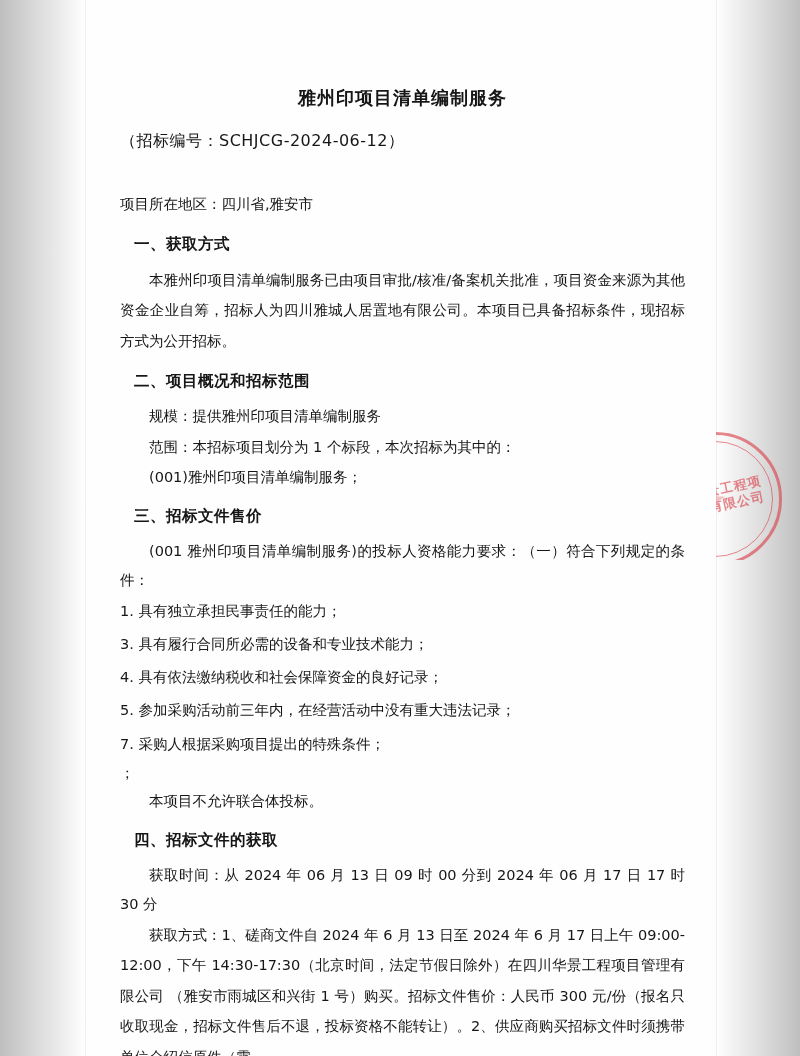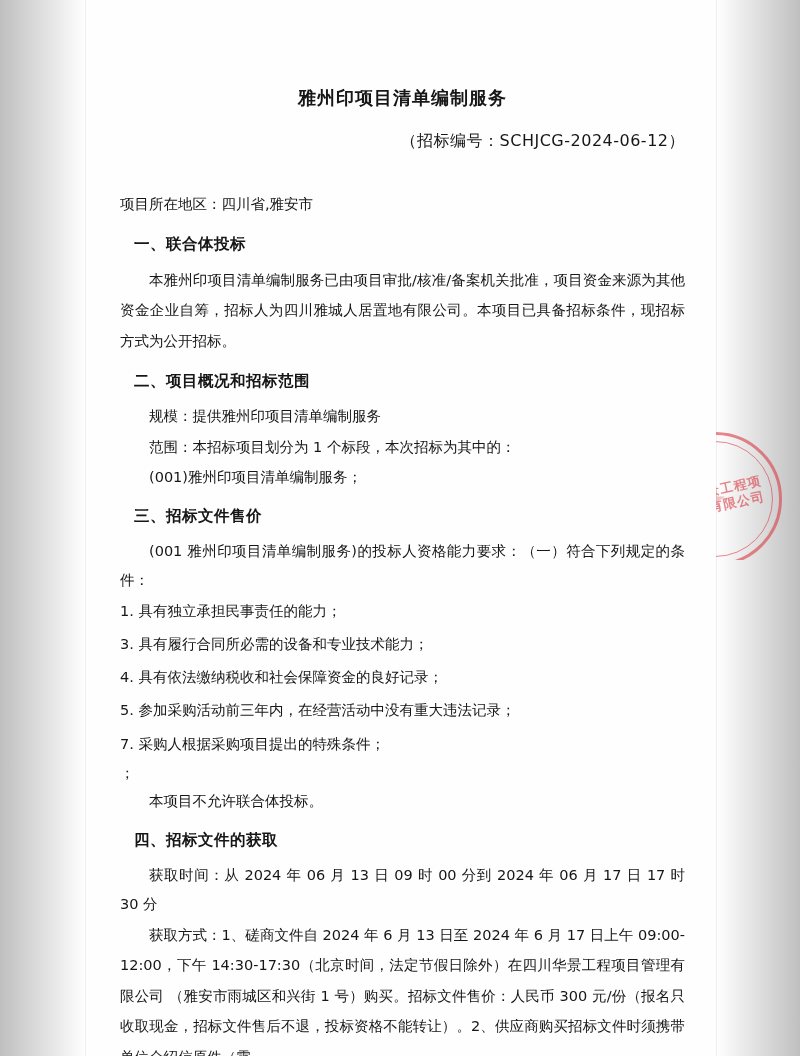--- a/index.html
+++ b/index.html
@@ -50,21 +50,21 @@
     line-height: 1.95;
   }
   .title {
     text-align: center;
     font-size: 18px;
     font-weight: bold;
     letter-spacing: 1px;
     margin-bottom: 10px;
   }
   .subtitle {
-    text-align: right;
+    text-align: left;
     font-size: 16px;
     letter-spacing: 0.5px;
     margin-bottom: 34px;
   }
   .line {
     margin: 0 0 4px 0;
     text-align: justify;
   }
   .region {
     margin-bottom: 2px;
@@ -155,21 +155,21 @@
 
   <div class="sheet"></div>
 
   <div class="doc">
 
     <div class="title">雅州印项目清单编制服务</div>
     <div class="subtitle">（招标编号：SCHJCG-2024-06-12）</div>
 
     <div class="line region">项目所在地区：四川省,雅安市</div>
 
-    <div class="heading">一、联合体投标</div>
+    <div class="heading">一、获取方式</div>
     <div class="para-block">本雅州印项目清单编制服务已由项目审批/核准/备案机关批准，项目资金来源为其他资金企业自筹，招标人为四川雅城人居置地有限公司。本项目已具备招标条件，现招标方式为公开招标。</div>
 
     <div class="heading">二、项目概况和招标范围</div>
     <div class="para">规模：提供雅州印项目清单编制服务</div>
     <div class="para">范围：本招标项目划分为 1 个标段，本次招标为其中的：</div>
     <div class="para">(001)雅州印项目清单编制服务；</div>
 
     <div class="heading">三、招标文件售价</div>
     <div class="para">(001 雅州印项目清单编制服务)的投标人资格能力要求：（一）符合下列规定的条件：</div>
     <div class="item">1. 具有独立承担民事责任的能力；</div>

